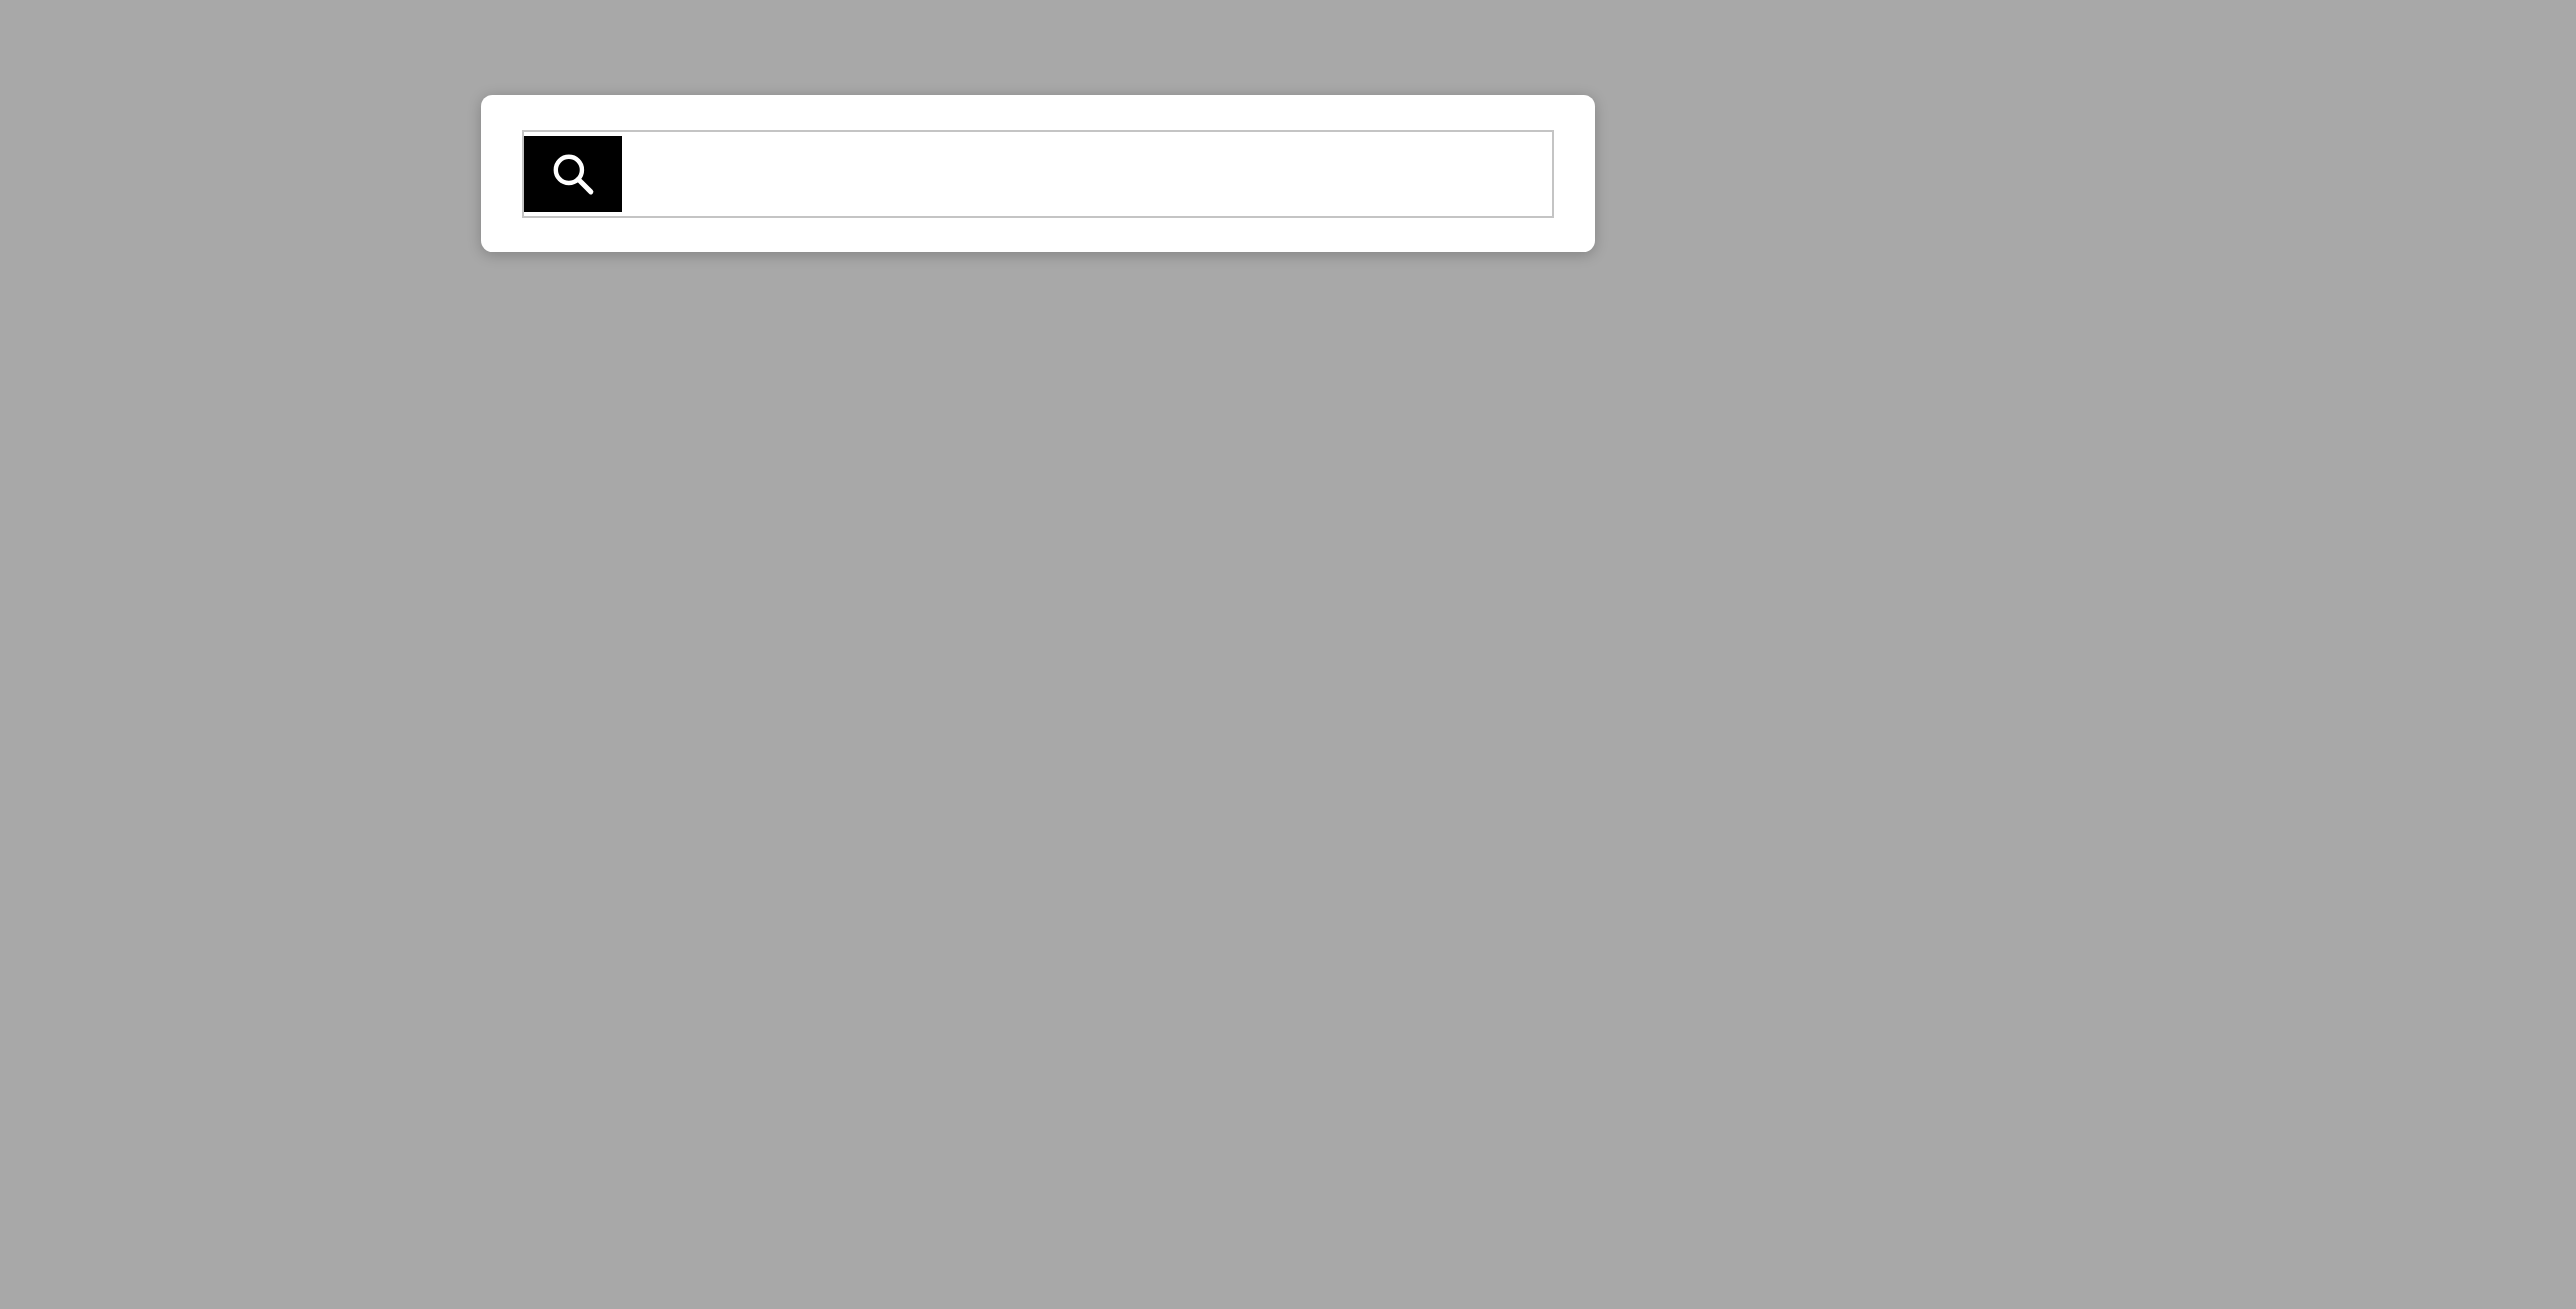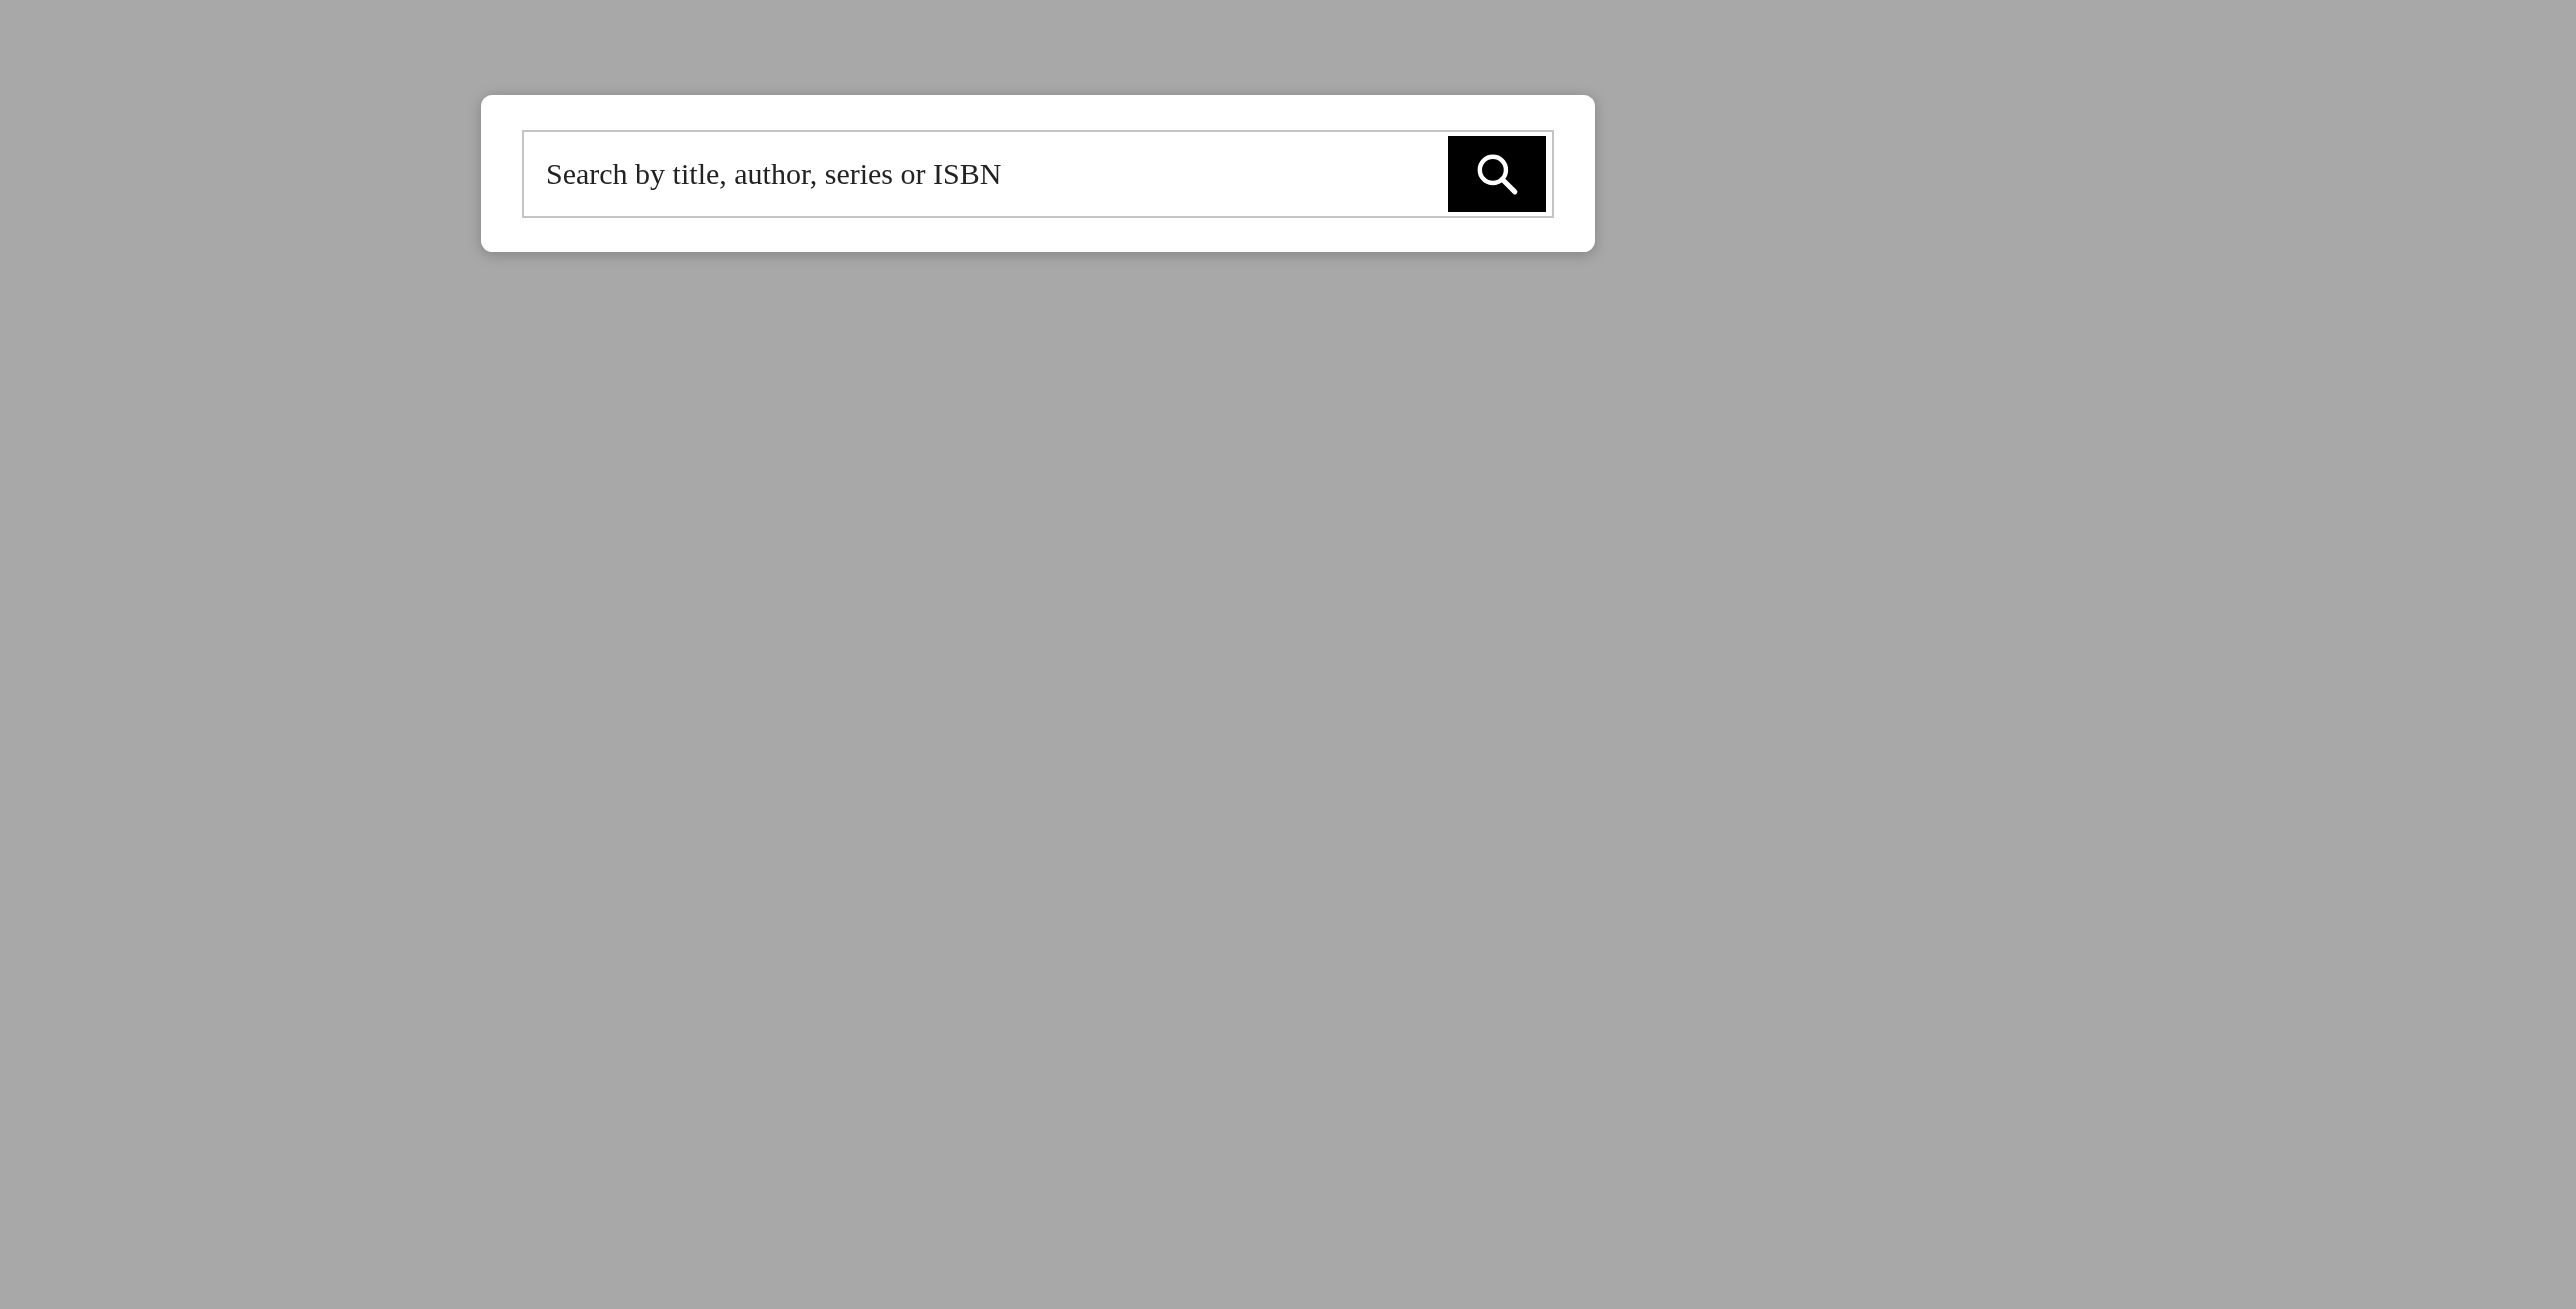--- a/index.html
+++ b/index.html
@@ -433,21 +433,20 @@
       </div>
 
     </div>
   </div>
 </div>
 
 <div class="dim-overlay"></div>
 
 <div class="search-panel">
   <div class="search-box">
-    <input class="search-input" type="text" placeholder="Search by title, author, series or ISBN" style="">
     <button class="search-btn">
       <svg class="search-glyph" viewBox="0 0 32 32">
         <circle cx="13" cy="13" r="9.5" fill="none" stroke="#fff" stroke-width="3.2"></circle>
         <path d="M20 20 L29 29" stroke="#fff" stroke-width="3.6" stroke-linecap="round"></path>
       </svg>
     </button>
   </div>
 </div>
 
 

